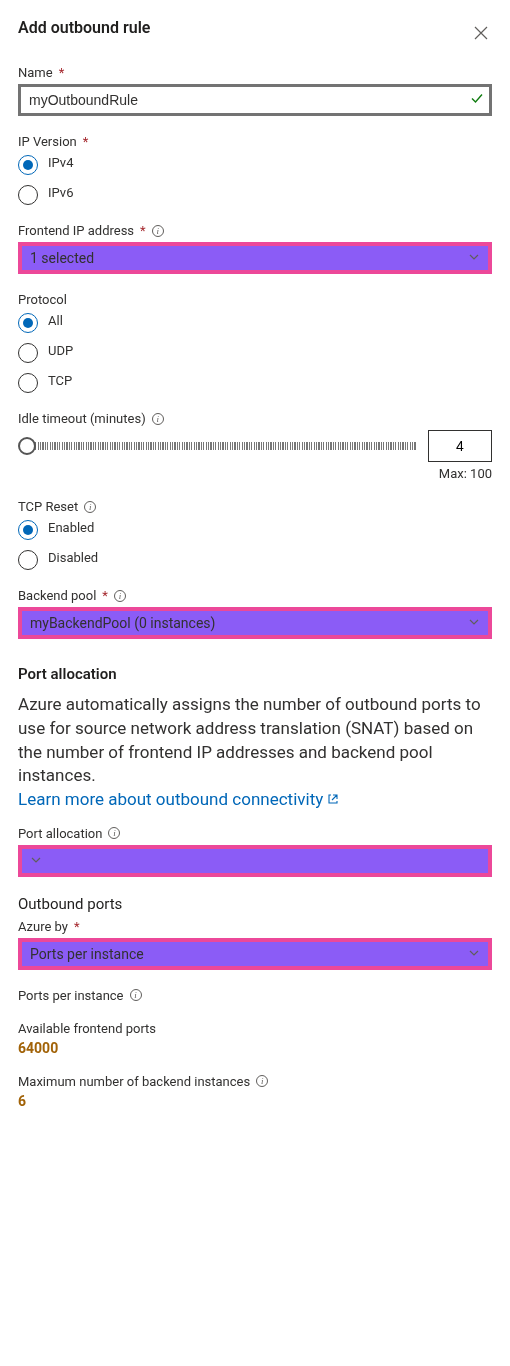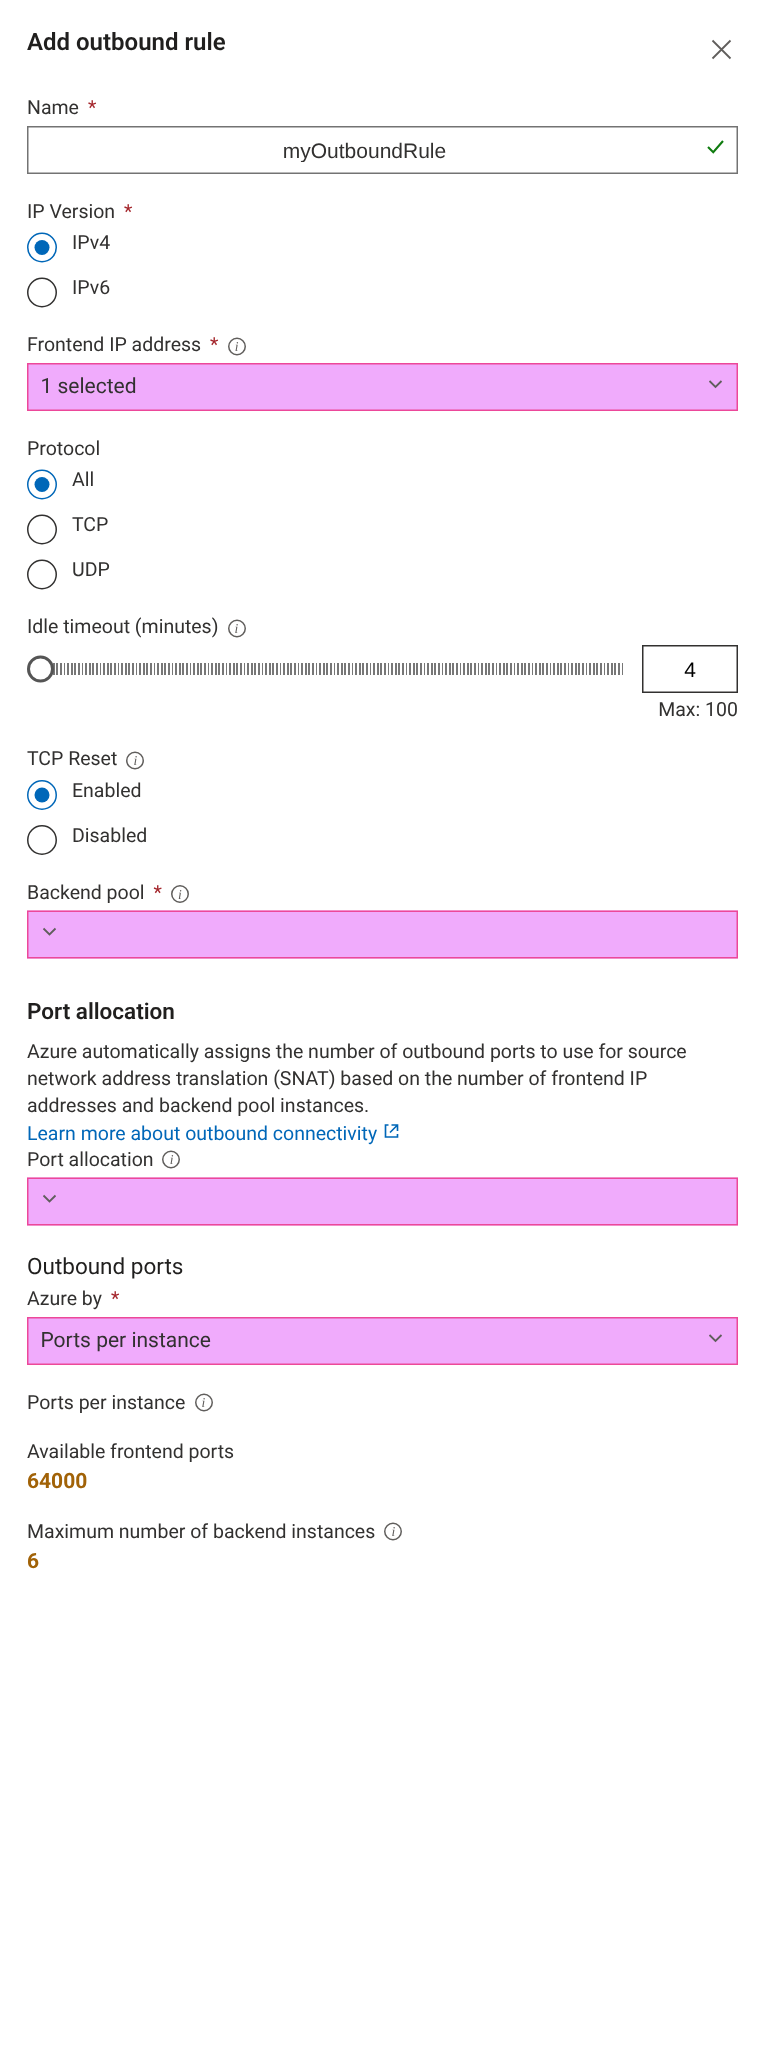--- a/index.html
+++ b/index.html
@@ -49,26 +49,25 @@
     border: 1px solid #605e5c;
     border-radius: 50%;
     font-size: 9px;
     color: #605e5c;
     font-style: italic;
     font-family: Georgia, serif;
   }
   .text-input {
     width: 100%;
     height: 32px;
-    border: 1px solid #737373;
+    border: 3px solid #737373;
     padding: 0 32px 0 8px;
     font-size: 14px;
     color: #323130;
     outline: none;
-    text-align: center;
   }
   .input-wrap { position: relative; }
   .input-check {
     position: absolute;
     right: 8px;
     top: 50%;
     transform: translateY(-50%);
     color: #107c10;
   }
   .radio-group { display: flex; flex-direction: column; gap: 10px; margin-top: 6px; }
@@ -84,28 +83,28 @@
   .radio .dot {
     width: 10px; height: 10px; border-radius: 50%;
     background: #0067b8;
     display: none;
   }
   .radio.selected .dot { display: block; }
   .radio-label { font-size: 13px; }
   .select-box {
     width: 100%;
     height: 32px;
-    border: 1px solid #ec4899;
+    border: 4px solid #ec4899;
     padding: 0 8px;
     display: flex;
     align-items: center;
     justify-content: space-between;
     font-size: 14px;
     cursor: pointer;
-    background: #f0abfc;
+    background: #8b5cf6;
   }
   .chevron { color: #605e5c; }
   .slider-row {
     display: flex;
     align-items: center;
     gap: 12px;
   }
   .slider-track {
     flex: 1;
     position: relative;
@@ -145,23 +144,24 @@
     color: #323130;
     margin-top: 4px;
   }
   h2.section {
     font-size: 15px;
     font-weight: 600;
     margin: 26px 0 10px 0;
     color: #201f1e;
   }
   .desc {
-    font-size: 13px;
+    font-size: 17px;
     line-height: 1.4;
     color: #323130;
+    margin-bottom: 14px;
   }
   .link {
     color: #0067b8;
     text-decoration: none;
     display: inline-flex;
     align-items: center;
     gap: 4px;
     cursor: pointer;
   }
   .ext-icon {
@@ -247,25 +247,25 @@
   </div>
   <div class="radio-group">
     <div class="radio-row">
       <span class="radio selected">
           <span class="dot"></span>
         </span>
       <span class="radio-label">All</span>
     </div>
     <div class="radio-row">
       <span class="radio"></span>
+      <span class="radio-label">UDP</span>
+    </div>
+    <div class="radio-row">
+      <span class="radio"></span>
       <span class="radio-label">TCP</span>
-    </div>
-    <div class="radio-row">
-      <span class="radio"></span>
-      <span class="radio-label">UDP</span>
     </div>
   </div>
 </div>
 
 <div class="field">
   <div class="label-row">
     <span>Idle timeout (minutes)</span>
     <span class="info-icon">i</span>
   </div>
   <div class="slider-row">
@@ -297,20 +297,21 @@
   </div>
 </div>
 
 <div class="field">
   <div class="label-row">
     <span>Backend pool</span>
     <span class="required">*</span>
     <span class="info-icon">i</span>
   </div>
   <div class="select-box">
+    <span>myBackendPool (0 instances)</span>
     <span class="chevron">
       <svg width="12" height="12" viewBox="0 0 12 12">
           <path d="M2 4 L6 8 L10 4" stroke="#605e5c" stroke-width="1.2" fill="none"></path>
         </svg>
     </span>
   </div>
 </div>
 
 <h2 class="section">Port allocation</h2>
 <div class="desc">

